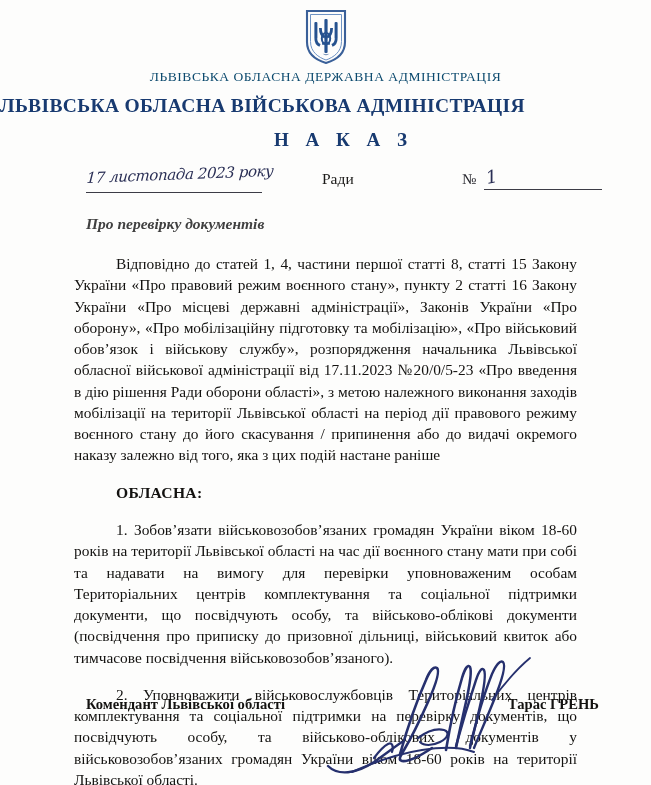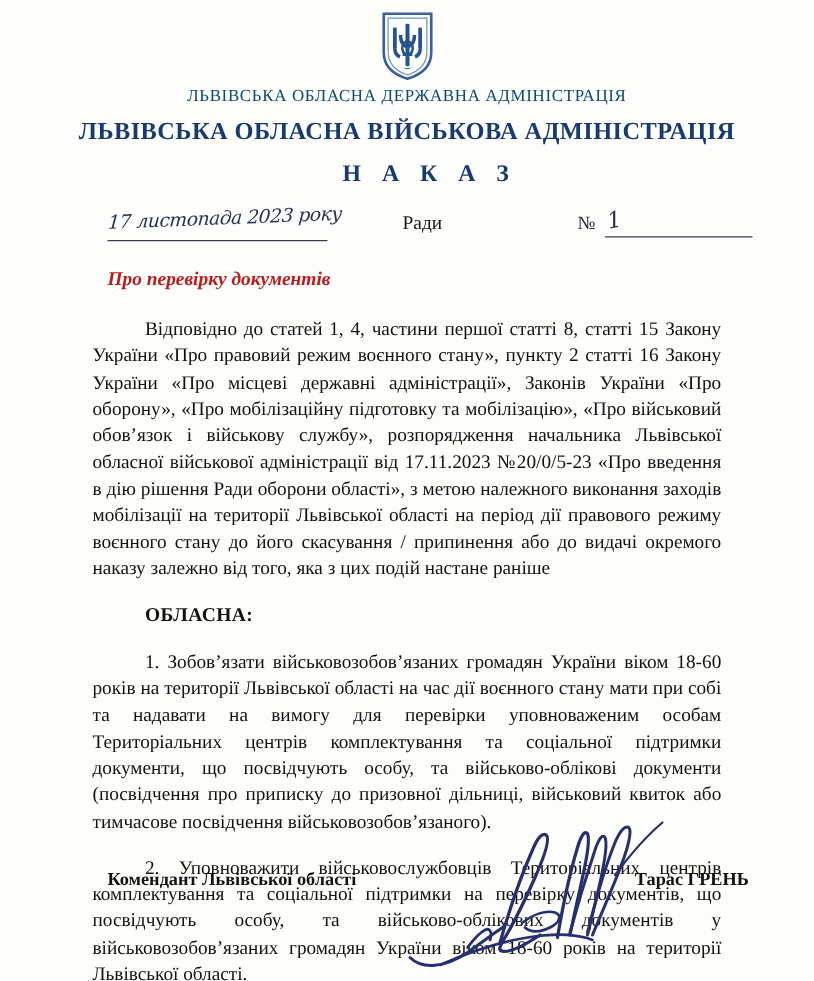--- a/index.html
+++ b/index.html
@@ -40,21 +40,20 @@
   .org-line1 {
     text-align: center;
     color: #0c4a6e;
     font-size: 13.5px;
     letter-spacing: 0.55px;
     font-weight: 400;
     margin-top: 1px;
     font-family: "Liberation Serif", serif;
   }
   .org-line2 {
-    text-align: center;
     color: #183a70;
     font-size: 19.5px;
     font-weight: bold;
     letter-spacing: 0.35px;
     margin-top: 10px;
     font-family: "Liberation Serif", serif;
   }
   .doc-kind {
     text-align: center;
     color: #183a70;
@@ -138,21 +137,21 @@
     height: 1px;
     background: #3c3c46;
   }
 
   
   .subject {
     margin: 6px 0 0 86px;
     font-size: 15.5px;
     font-weight: bold;
     font-style: italic;
-    color: #b91c1c;
+    color: #404040;
   }
 
   
   .body {
     margin: 20px 58px 0 58px;
     font-size: 15.4px;
     line-height: 1.38;
     text-align: justify;
     color: #131210;
   }

